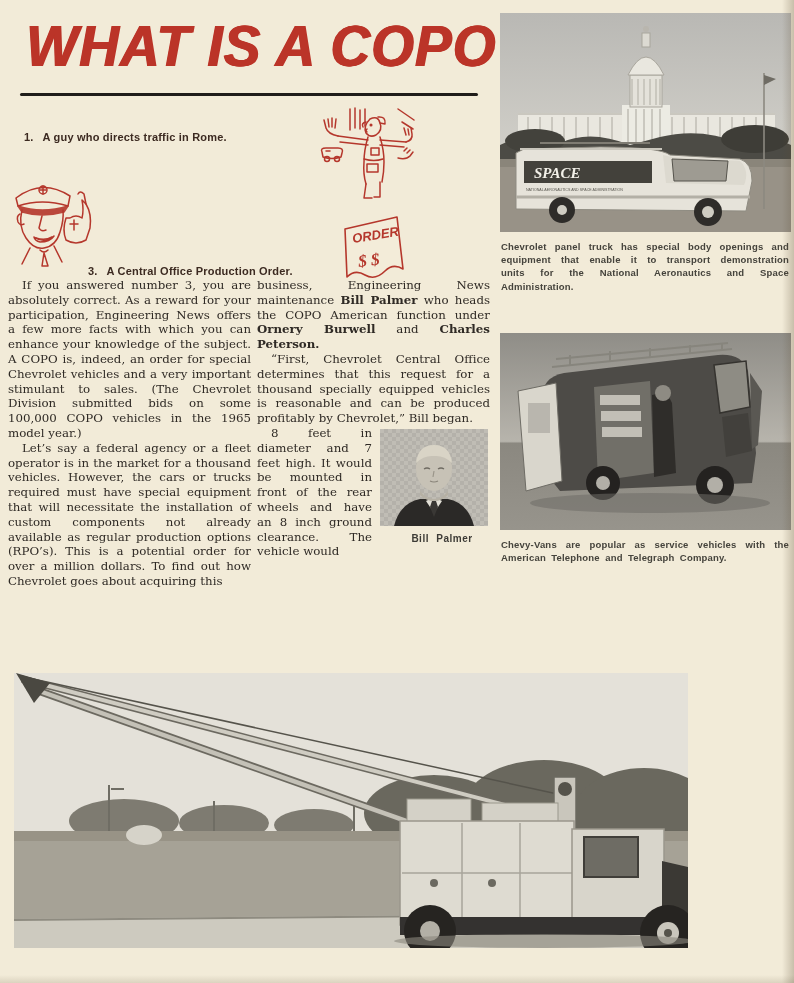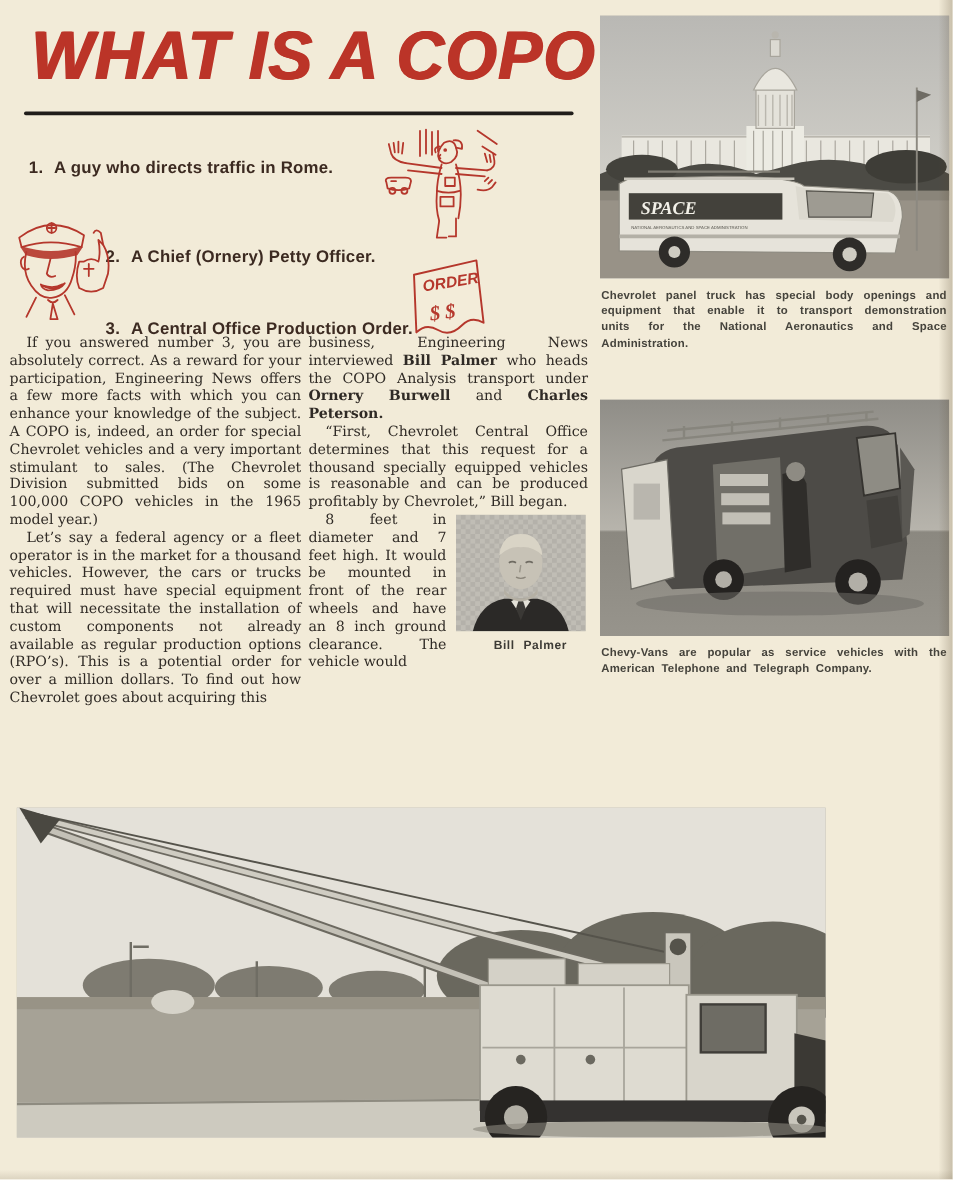--- a/index.html
+++ b/index.html
@@ -21,21 +21,21 @@
   }
   .title{
     position:absolute;left:26px;top:14px;margin:0;
     font-size:55px;font-weight:bold;font-style:italic;
     letter-spacing:1px;color:#bb3428;
     text-shadow:1px 0 0 #bb3428,-0.5px 0 0 #bb3428;
     transform:scaleY(1.04);white-space:nowrap;
   }
   .rule{position:absolute;left:20px;top:93px;width:458px;height:3px;background:#201d1a;border-radius:2px;}
   .quiz-item{
-    position:absolute;font-size:14px;font-weight:bold;color:#3c2a21;
+    position:absolute;font-size:11px;font-weight:bold;color:#3c2a21;
     letter-spacing:.2px;white-space:nowrap;
   }
   .qnum{margin-right:9px;}
   .qi1{left:24px;top:131px;}
   .qi2{left:88px;top:205px;}
   .qi3{left:88px;top:265px;}
   .cartoon{position:absolute;}
   .col{
     position:absolute;top:278px;
     font-family:"DejaVu Serif",serif;
@@ -70,23 +70,20 @@
 </head>
 <body>
 
 <div class="page">
 
   <h1 class="title">WHAT IS A COPO?</h1>
   <div class="rule"></div>
 
   <div class="quiz-item qi1">
     <span class="qnum">1.</span><span>A guy who directs traffic in Rome.</span>
-  </div>
-  <div class="quiz-item qi2">
-    <span class="qnum">2.</span><span>A Chief (Ornery) Petty Officer.</span>
   </div>
   <div class="quiz-item qi3">
     <span class="qnum">3.</span><span>A Central Office Production Order.</span>
   </div>
 
   <div class="cartoon" style="left:314px;top:106px;">
     <svg width="104" height="94" viewBox="0 0 104 94" fill="none" stroke="#b5372c" stroke-width="1.5" stroke-linecap="round" stroke-linejoin="round">
       <path d="M36,3 V24 M41,2 V22 M46,4 V23 M51,3 V20"></path>
       <path d="M84,3 L100,14 M88,16 L99,23"></path>
       <path d="M56,13 Q64,9 66,17 Q69,24 62,29 Q56,32 52,27 Q49,20 56,13 Z"></path>
@@ -137,21 +134,21 @@
       <text x="26" y="54" transform="rotate(-7 26 54)" font-family="Liberation Serif, serif" font-style="italic" font-weight="bold" font-size="17" fill="#b5372c">$ $</text>
     </svg>
   </div>
 
   <div class="col col1">
     <p class="para indent">If you answered number 3, you are absolutely correct. As a reward for your participation, Engineering News offers a few more facts with which you can enhance your knowledge of the subject. A COPO is, indeed, an order for special Chevrolet vehicles and a very important stimulant to sales. (The Chevrolet Division submitted bids on some 100,000 COPO vehicles in the 1965 model year.)</p>
     <p class="para indent">Let’s say a federal agency or a fleet operator is in the market for a thousand vehicles. However, the cars or trucks required must have special equipment that will necessitate the installation of custom components not already available as regular production options (RPO’s). This is a potential order for over a million dollars. To find out how Chevrolet goes about acquiring this</p>
   </div>
 
   <div class="col col2">
-    <p class="para"><span>business, Engineering News interviewed </span><span class="bname">Bill Palmer</span><span> who heads the COPO Analysis transport under </span><span class="bname">Ornery Burwell</span><span> and </span><span class="bname">Charles Peterson.</span></p>
+    <p class="para"><span>business, Engineering News maintenance </span><span class="bname">Bill Palmer</span><span> who heads the COPO American function under </span><span class="bname">Ornery Burwell</span><span> and </span><span class="bname">Charles Peterson.</span></p>
     <p class="para indent">“First, Chevrolet Central Office determines that this request for a thousand specially equipped vehicles is reasonable and can be produced profitably by Chevrolet,” Bill began.</p>
     <p class="para indent"><span class="palmer-box">
           <svg class="photo" width="108" height="97" viewBox="0 0 108 97">
           <defs>
             <pattern id="chk" width="8" height="8" patternUnits="userSpaceOnUse">
               <rect width="8" height="8" fill="#b4b1aa"></rect>
               <rect width="4" height="4" fill="#c0bdb5"></rect>
               <rect x="4" y="4" width="4" height="4" fill="#c0bdb5"></rect>
             </pattern>
           </defs>

